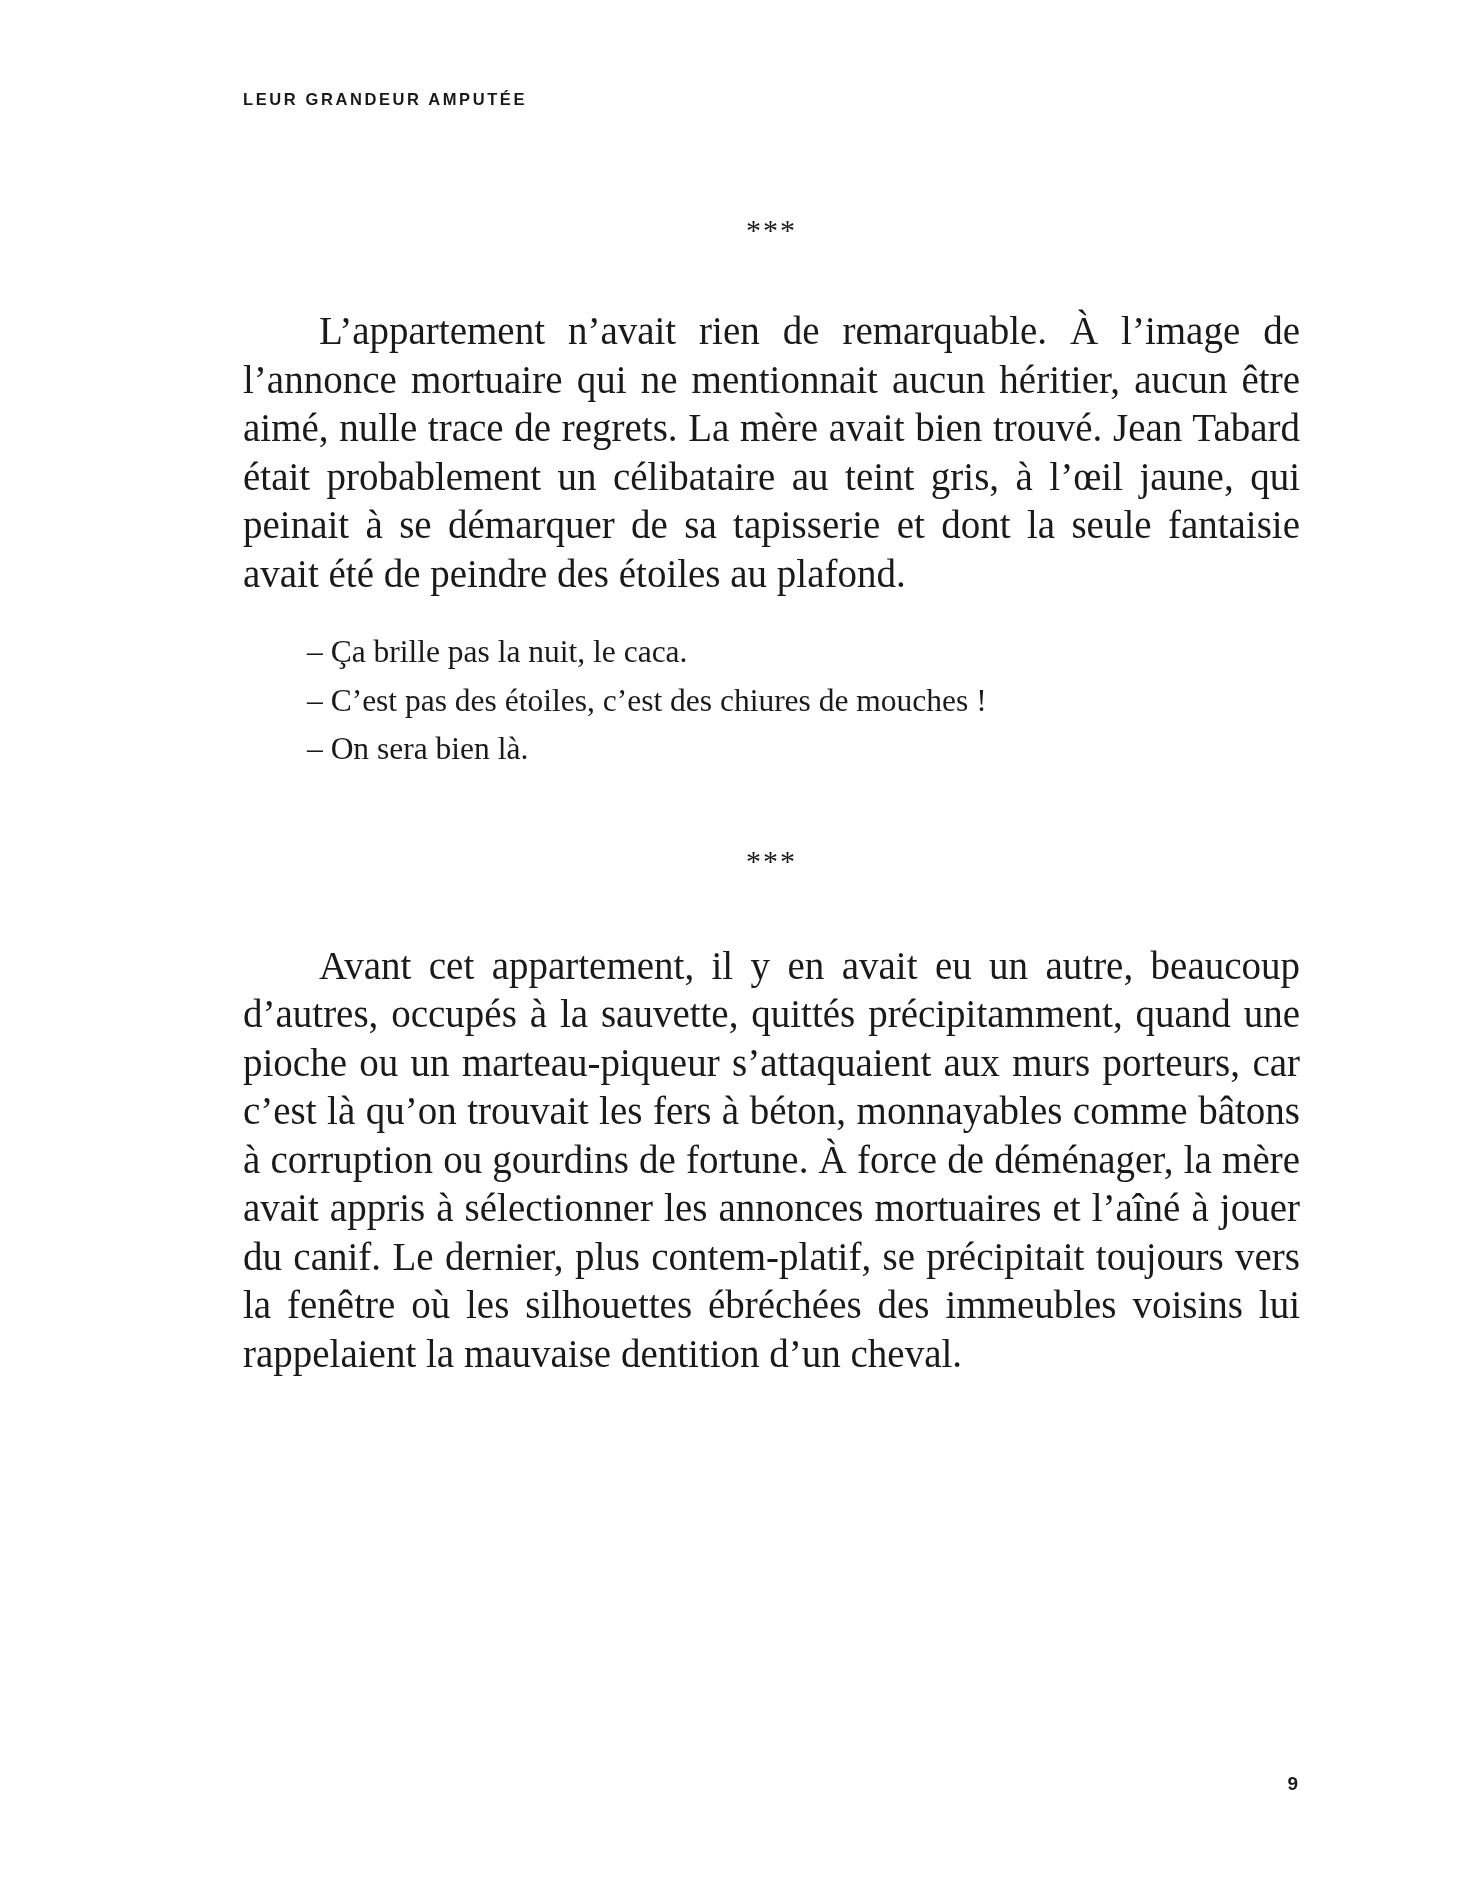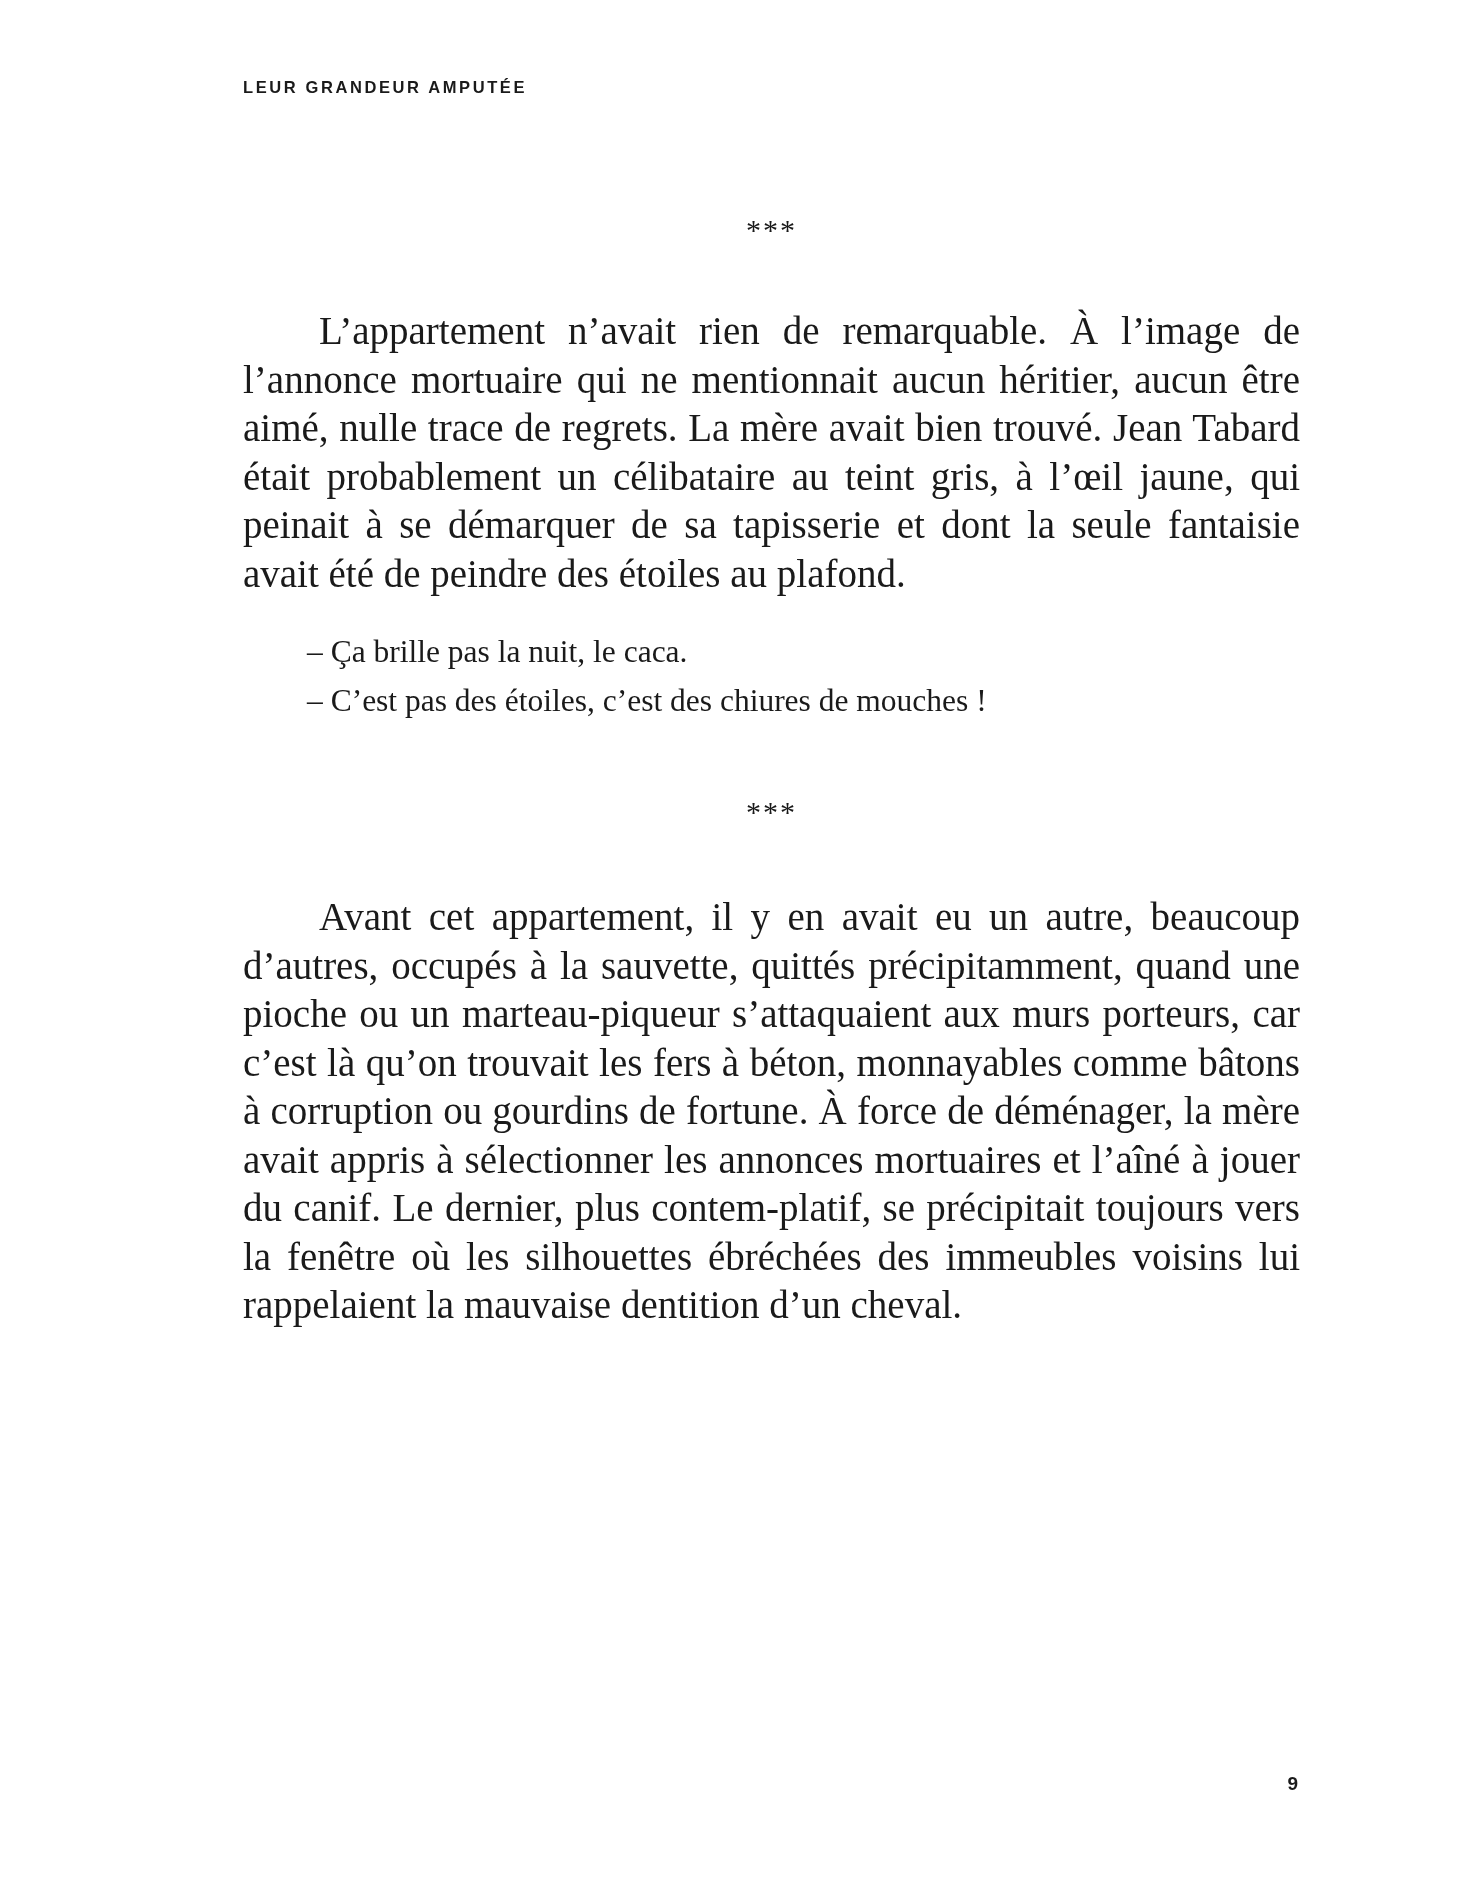--- a/index.html
+++ b/index.html
@@ -15,21 +15,21 @@
     background: #ffffff;
     font-family: "Liberation Serif", serif;
     color: #1a1a1a;
     box-sizing: border-box;
     overflow: hidden;
   }
 
   
   .running-head {
     position: absolute;
-    top: 78px;
+    top: 90px;
     left: 243px;
     font-family: "Liberation Sans", sans-serif;
     font-size: 16.5px;
     font-weight: 700;
     letter-spacing: 2.6px;
     color: #1a1a1a;
     text-transform: uppercase;
   }
 
   
@@ -94,20 +94,21 @@
 
   <div class="textblock">
 
     <div class="scene-break sb-1">***</div>
 
     <p class="body">L’appartement n’avait rien de remarquable. À l’image de l’annonce mortuaire qui ne mentionnait aucun héritier, aucun être aimé, nulle trace de regrets. La mère avait bien trouvé. Jean Tabard était probablement un célibataire au teint gris, à l’œil jaune, qui peinait à se démarquer de sa tapisserie et dont la seule fantaisie avait été de peindre des étoiles au plafond.</p>
 
     <div class="dialogue">
       <span class="line">– Ça brille pas la nuit, le caca.</span>
       <span class="line">– C’est pas des étoiles, c’est des chiures de mouches !</span>
+      <span class="line">– On sera bien là.</span>
     </div>
 
     <div class="scene-break sb-2">***</div>
 
     <p class="body">Avant cet appartement, il y en avait eu un autre, beaucoup d’autres, occupés à la sauvette, quittés précipitamment, quand une pioche ou un marteau-piqueur s’attaquaient aux murs porteurs, car c’est là qu’on trouvait les fers à béton, monnayables comme bâtons à corruption ou gourdins de fortune. À force de déménager, la mère avait appris à sélectionner les annonces mortuaires et l’aîné à jouer du canif. Le dernier, plus contem-platif, se précipitait toujours vers la fenêtre où les silhouettes ébréchées des immeubles voisins lui rappelaient la mauvaise dentition d’un cheval.</p>
 
   </div>
 
   <div class="folio">9</div>
 

